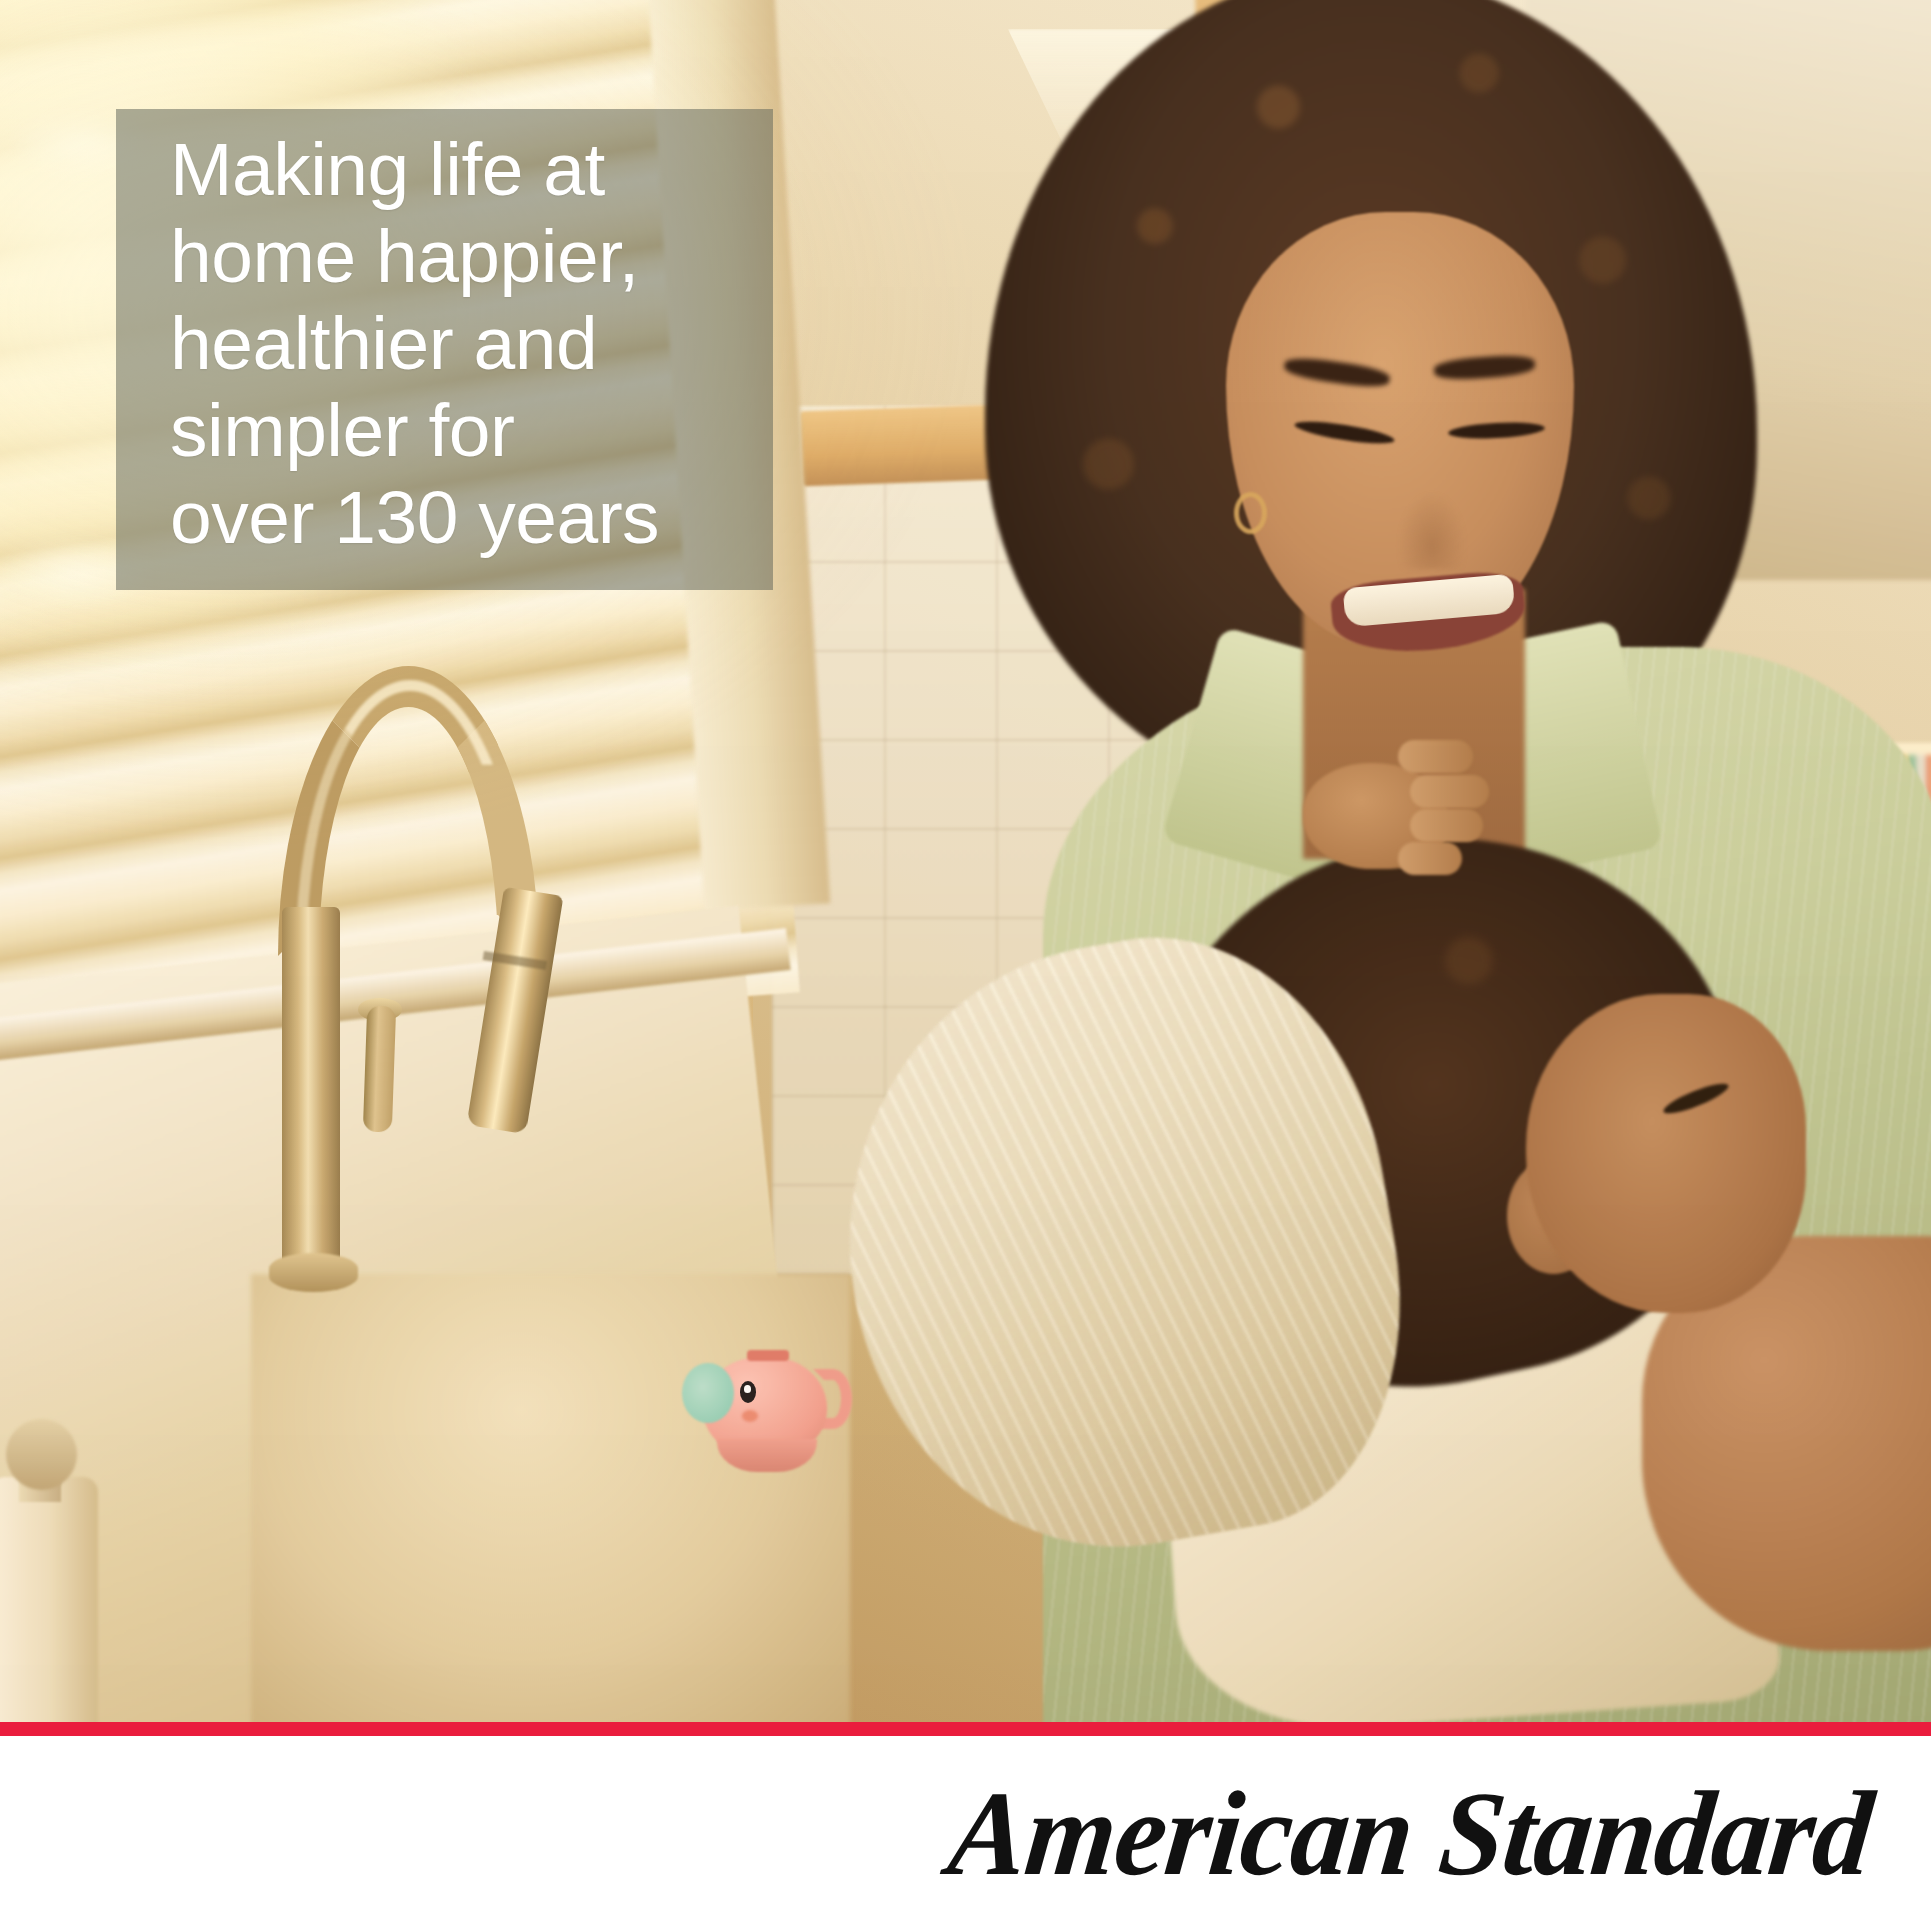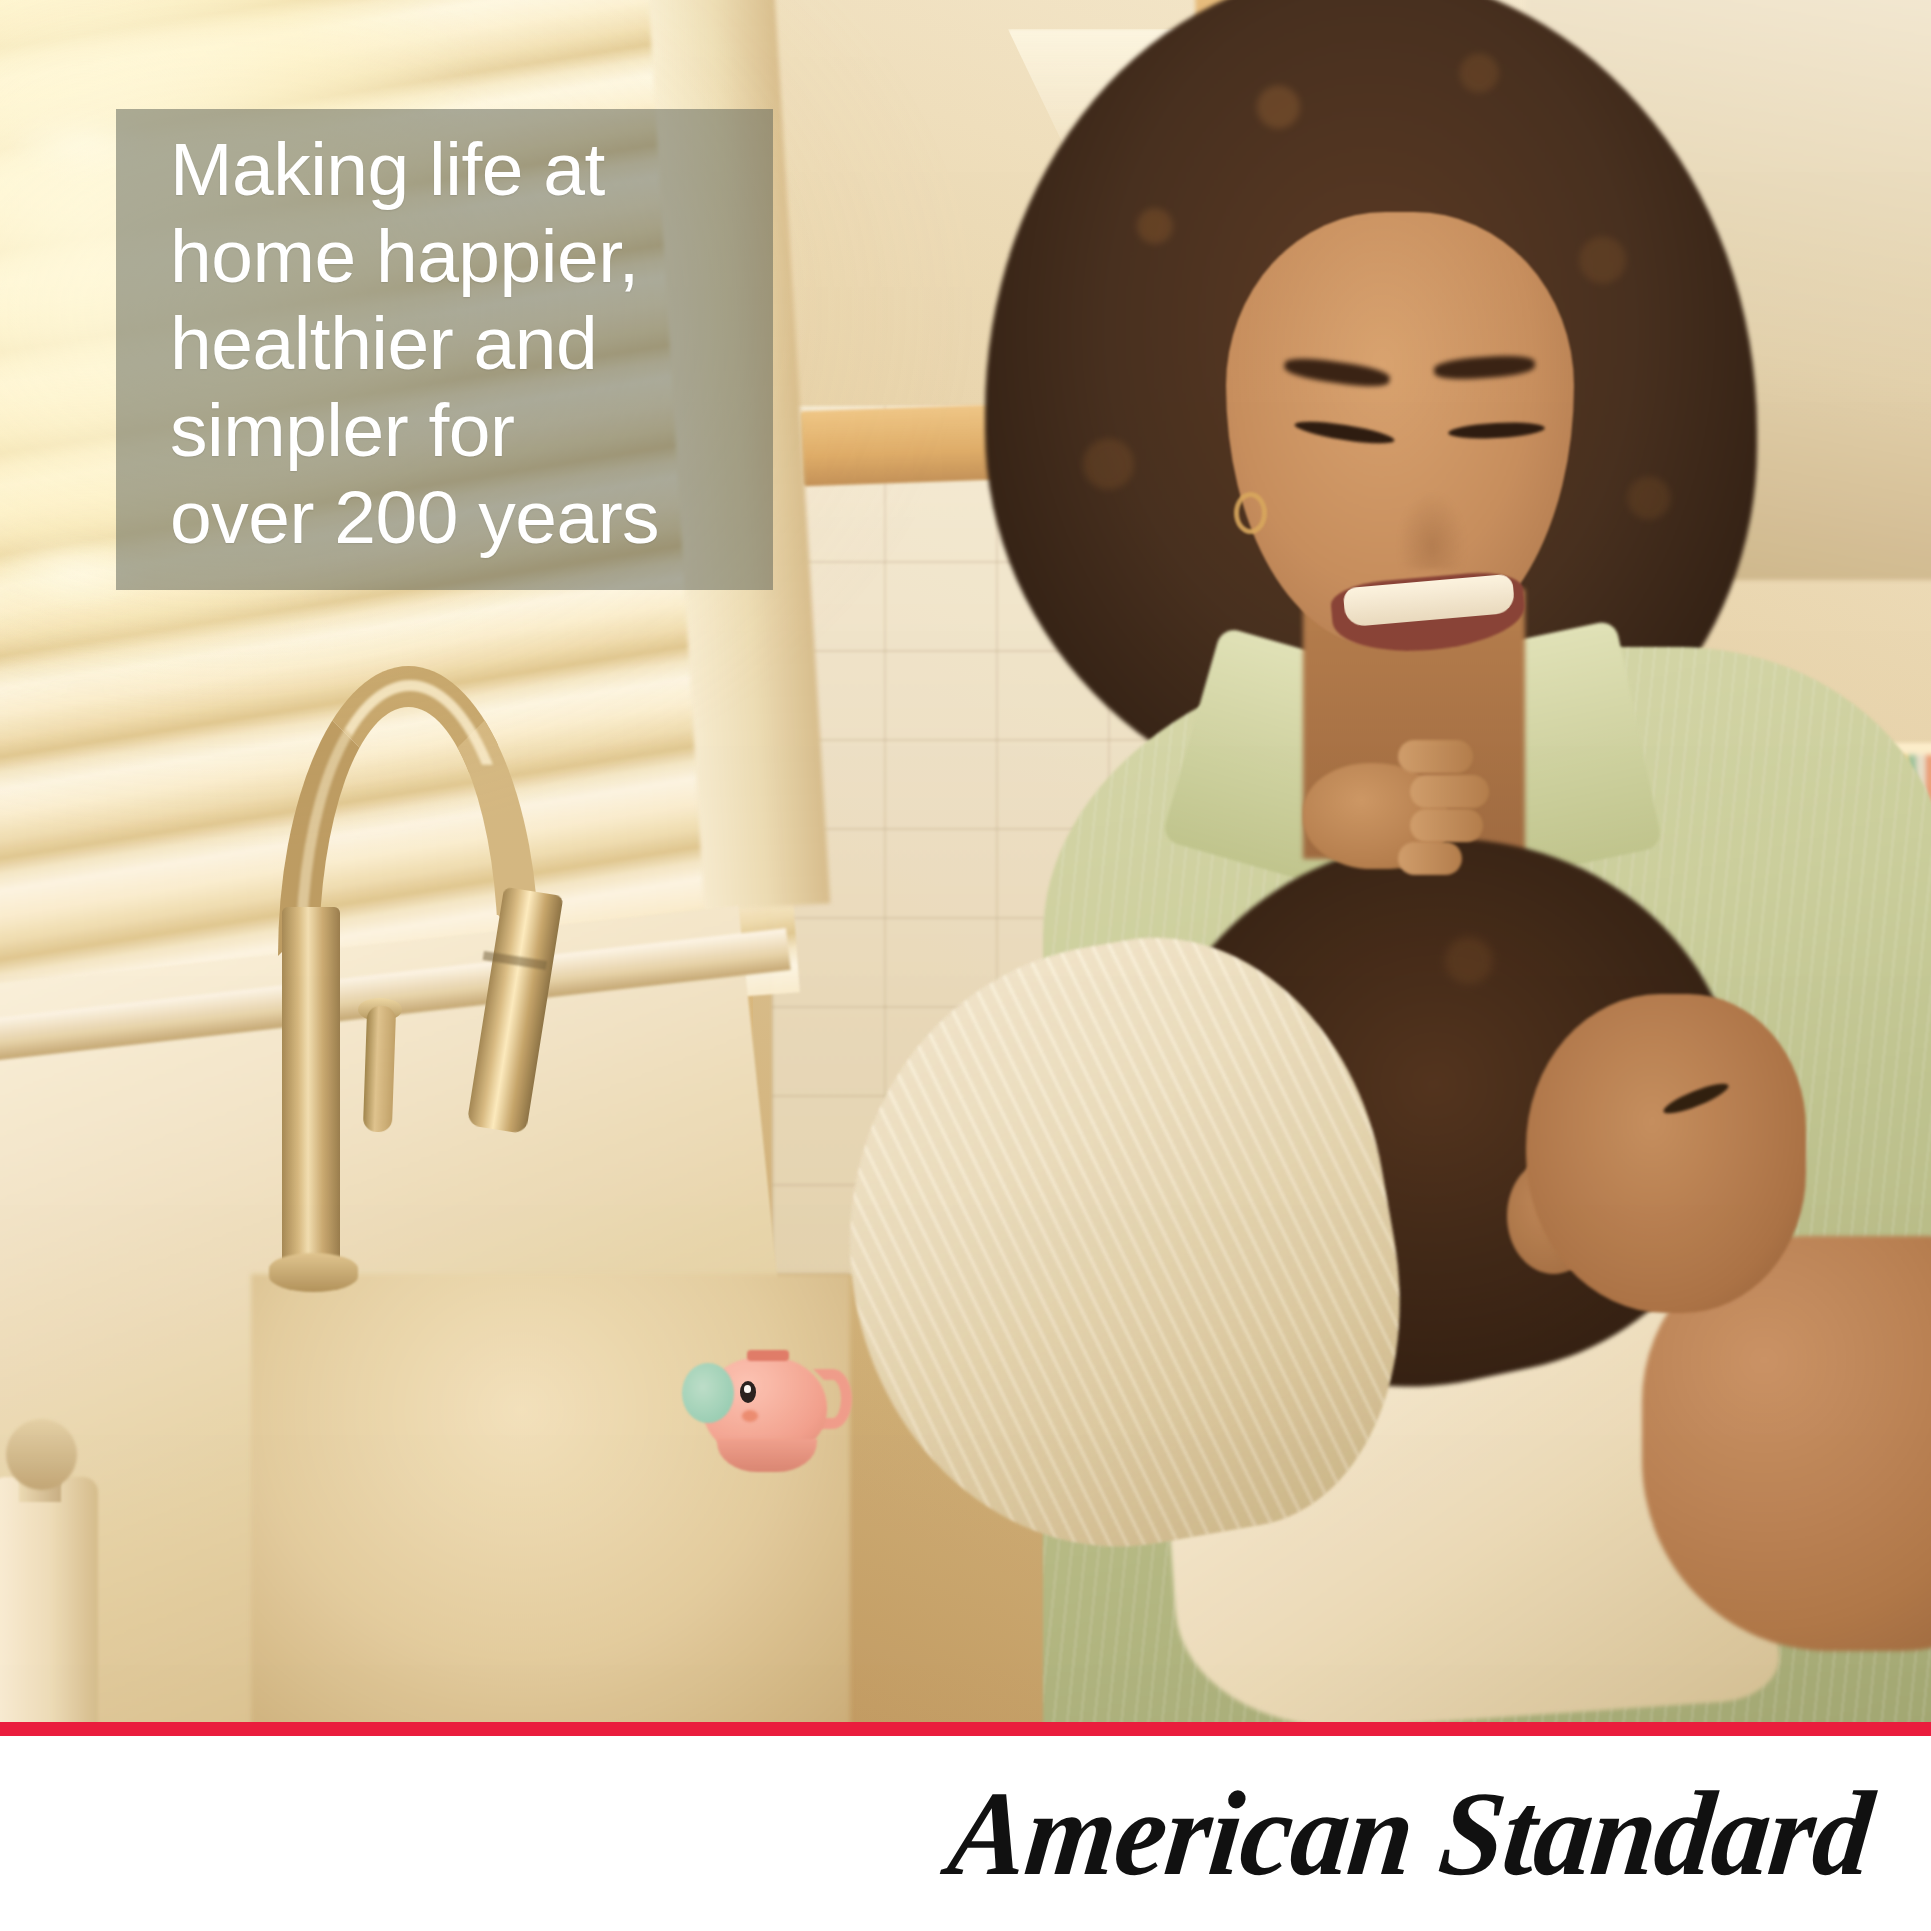--- a/index.html
+++ b/index.html
@@ -722,21 +722,21 @@
     </div>
 
     <div class="warm-grade"></div>
     <div class="warm-glow"></div>
 
     <div class="overlay-box"></div>
     <div class="overlay-text">Making life at
 home happier,
 healthier and
 simpler for
-over 200 years</div>
+over 130 years</div>
   </div>
 
   <div class="red-rule"></div>
 
   <div class="footer">
     <div class="logo">American Standard</div>
   </div>
 
 </div>
 

